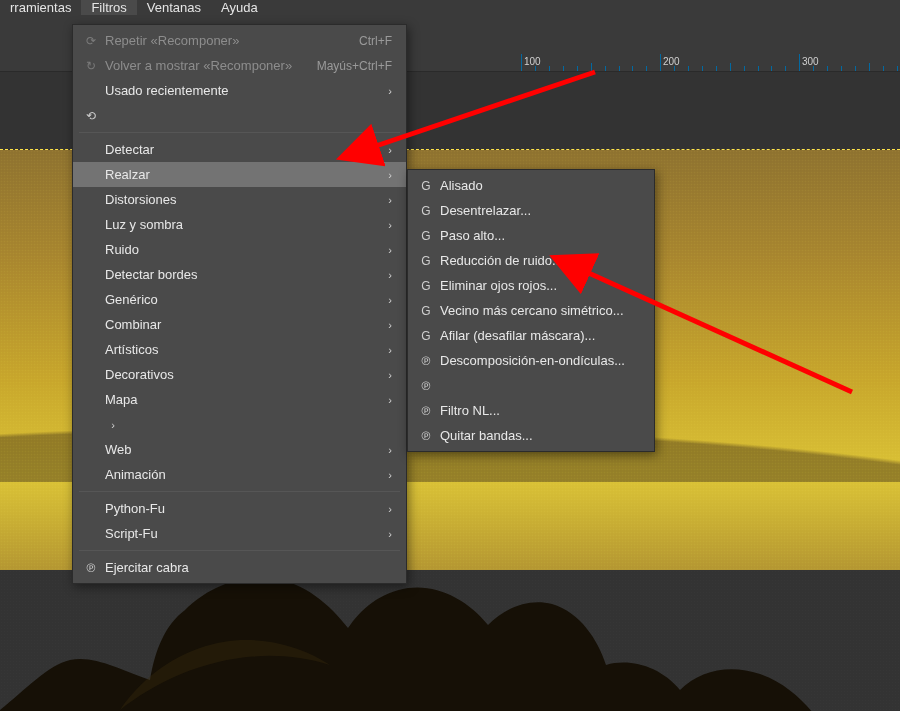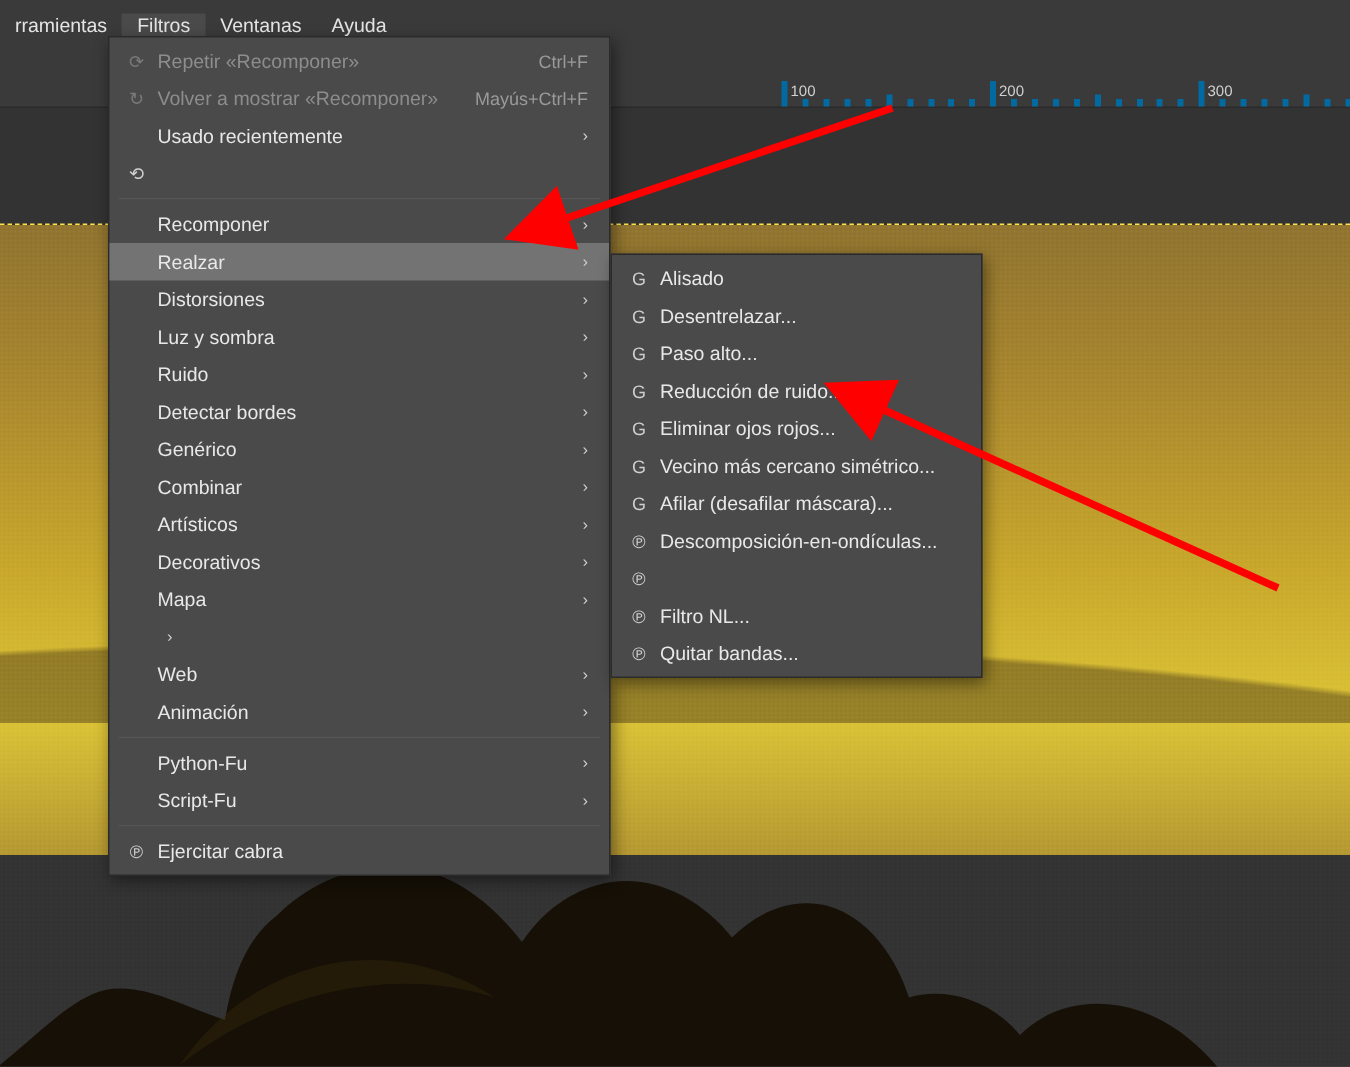--- a/index.html
+++ b/index.html
@@ -1,24 +1,24 @@
 <!DOCTYPE html>
 <html><head>
 <meta charset="utf-8">
 <style>
   html,body{margin:0;padding:0;width:900px;height:711px;overflow:hidden;background:#333;font-family:"Segoe UI",Arial,sans-serif;font-size:13px;color:#ccc}
   *{box-sizing:border-box}
   
-  .menubar{height:24px;background:#3a3a3a;display:flex;align-items:flex-end;color:#e5e5e5;padding-left:0}
+  .menubar{height:24px;background:#3a3a3a;display:flex;align-items:flex-start;color:#e5e5e5;padding-left:0}
   .menubar .menu-top{padding:0 10px;display:flex;align-items:center;cursor:default}
   .menubar .menu-top.active{background:#4a4a4a}
   
   .toolbar-gap{height:30px;background:#3a3a3a}
   .ruler{height:18px;background:#3a3a3a;position:relative;color:#d0d0d0;font-size:10px;overflow:hidden;border-bottom:1px solid #2a2a2a}
-  .ruler .tick{position:absolute;top:0;height:18px;border-left:4px solid #0369a1}
+  .ruler .tick{position:absolute;top:0;height:18px;border-left:1px solid #0369a1}
   .ruler .tick.minor{height:6px;top:12px}
   .ruler .tick.mid{height:9px;top:9px}
   .ruler .tick span{position:absolute;top:2px;left:2px;white-space:nowrap}
   
   .canvas{position:absolute;left:0;right:0;top:72px;bottom:0;background:#333;overflow:hidden}
   .image-area{position:absolute;left:0;top:0;width:900px;height:639px;overflow:hidden}
   .sky{position:absolute;left:0;right:0;top:78px;height:420px;
        background:linear-gradient(to bottom,#907430 0%,#a9872f 25%,#c9a82c 55%,#dcc437 78%,#b59832 100%)}
   .noise{position:absolute;inset:0;opacity:.14;mix-blend-mode:overlay;
          background-image:radial-gradient(rgba(255,255,255,.35) 0.6px,transparent 0.6px),
@@ -136,21 +136,21 @@
     <span class="ic"></span>
     <span class="lbl">Usado recientemente</span>
     <span class="chev">›</span>
   </div>
   <div class="row">
     <span class="ic">⟲</span>
   </div>
   <div class="sep"></div>
   <div class="row">
     <span class="ic"></span>
-    <span class="lbl">Recomponer</span>
+    <span class="lbl">Detectar</span>
     <span class="chev">›</span>
   </div>
   <div class="row hover">
     <span class="ic"></span>
     <span class="lbl">Realzar</span>
     <span class="chev">›</span>
   </div>
   <div class="row">
     <span class="ic"></span>
     <span class="lbl">Distorsiones</span>

